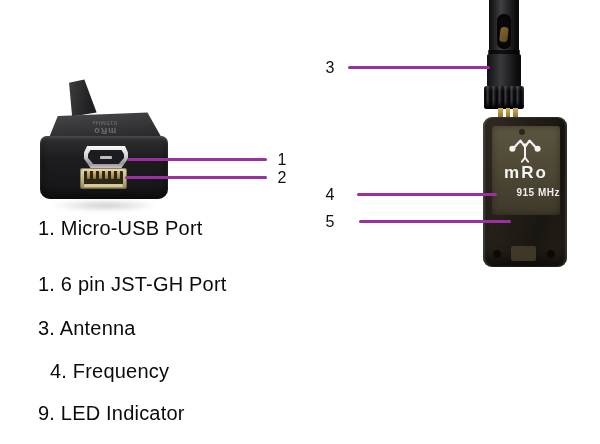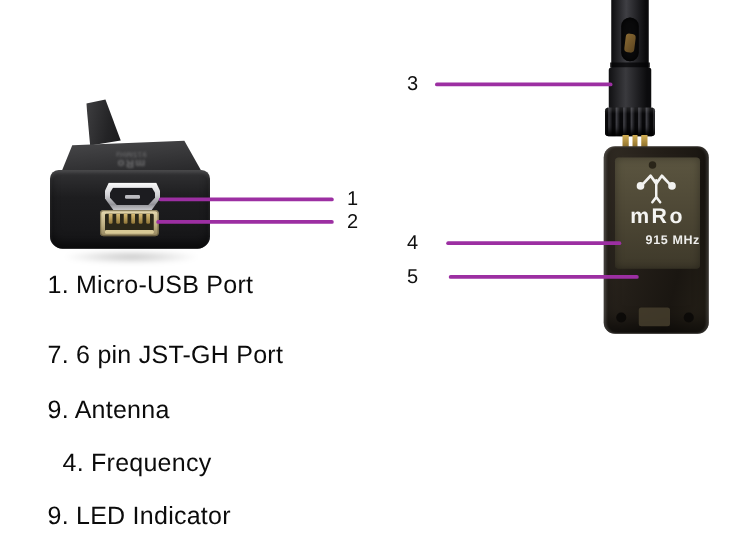--- a/index.html
+++ b/index.html
@@ -159,19 +159,19 @@
   <div class="abs callout-line cl-5"></div>
 
   <div class="abs callout-num cn-1">1</div>
   <div class="abs callout-num cn-2">2</div>
   <div class="abs callout-num cn-3">3</div>
   <div class="abs callout-num cn-4">4</div>
   <div class="abs callout-num cn-5">5</div>
 
   <div>
     <div class="abs legend-item li-1">1. Micro-USB Port</div>
-    <div class="abs legend-item li-2">7. 6 pin JST-GH Port</div>
-    <div class="abs legend-item li-3">9. Antenna</div>
+    <div class="abs legend-item li-2">1. 6 pin JST-GH Port</div>
+    <div class="abs legend-item li-3">3. Antenna</div>
     <div class="abs legend-item li-4">4. Frequency</div>
     <div class="abs legend-item li-5">9. LED Indicator</div>
   </div>
 
 </div>
 
 </body></html>

